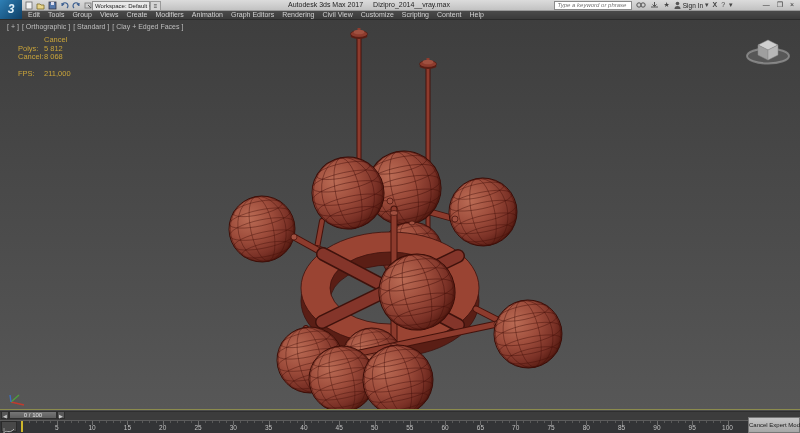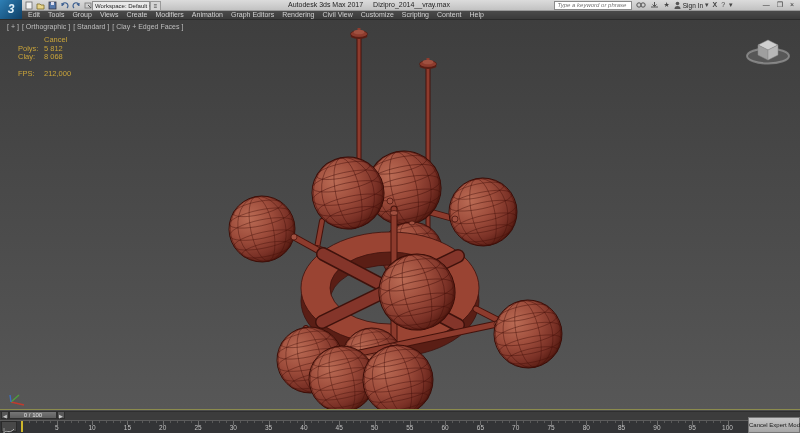--- a/index.html
+++ b/index.html
@@ -249,26 +249,26 @@
     <div class="stats" id="statsRows">
         <div class="srow">
           <span class="sl"></span>
           <span class="sv">Cancel</span>
         </div>
         <div class="srow">
           <span class="sl">Polys:</span>
           <span class="sv">5 812</span>
         </div>
         <div class="srow">
-          <span class="sl">Clay:</span>
+          <span class="sl">Cancel:</span>
           <span class="sv">8 068</span>
         </div>
         <div class="srow fps">
           <span class="sl">FPS:</span>
-          <span class="sv">212,000</span>
+          <span class="sv">211,000</span>
         </div>
       </div>
     <svg class="viewcube" width="48" height="40">
       <ellipse cx="24" cy="26" rx="21" ry="7.5" fill="rgba(170,170,170,0.22)" stroke="rgba(200,200,200,0.45)" stroke-width="2"></ellipse>
       <polygon points="24,10 34,15 24,20 14,15" fill="#cfcfcf" stroke="#8a8a8a" stroke-width="0.5"></polygon>
       <polygon points="14,15 24,20 24,30 14,25" fill="#9f9f9f" stroke="#8a8a8a" stroke-width="0.5"></polygon>
       <polygon points="34,15 24,20 24,30 34,25" fill="#b7b7b7" stroke="#8a8a8a" stroke-width="0.5"></polygon>
     </svg>
     <svg class="tripod" width="26" height="14">
       <line x1="7" y1="9" x2="20" y2="12" stroke="#c03b2e" stroke-width="1.4"></line>

